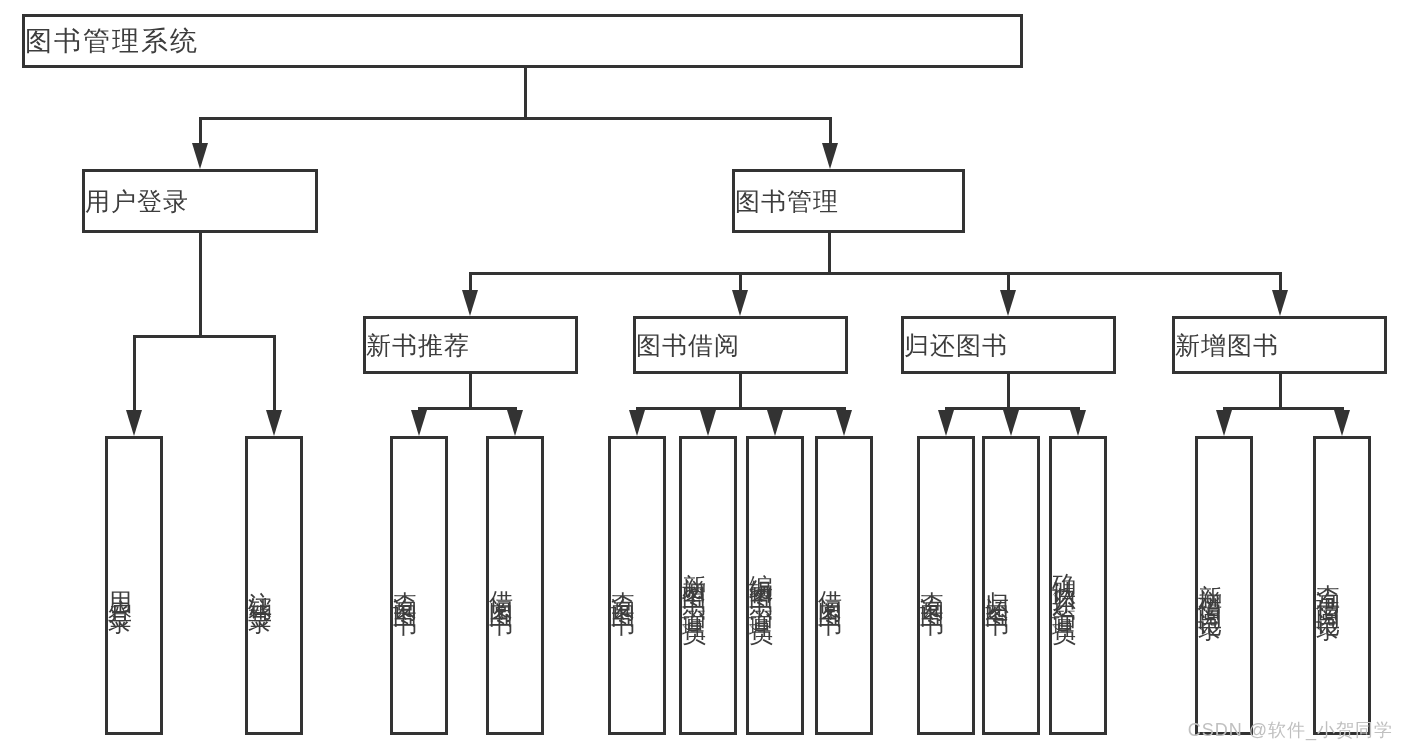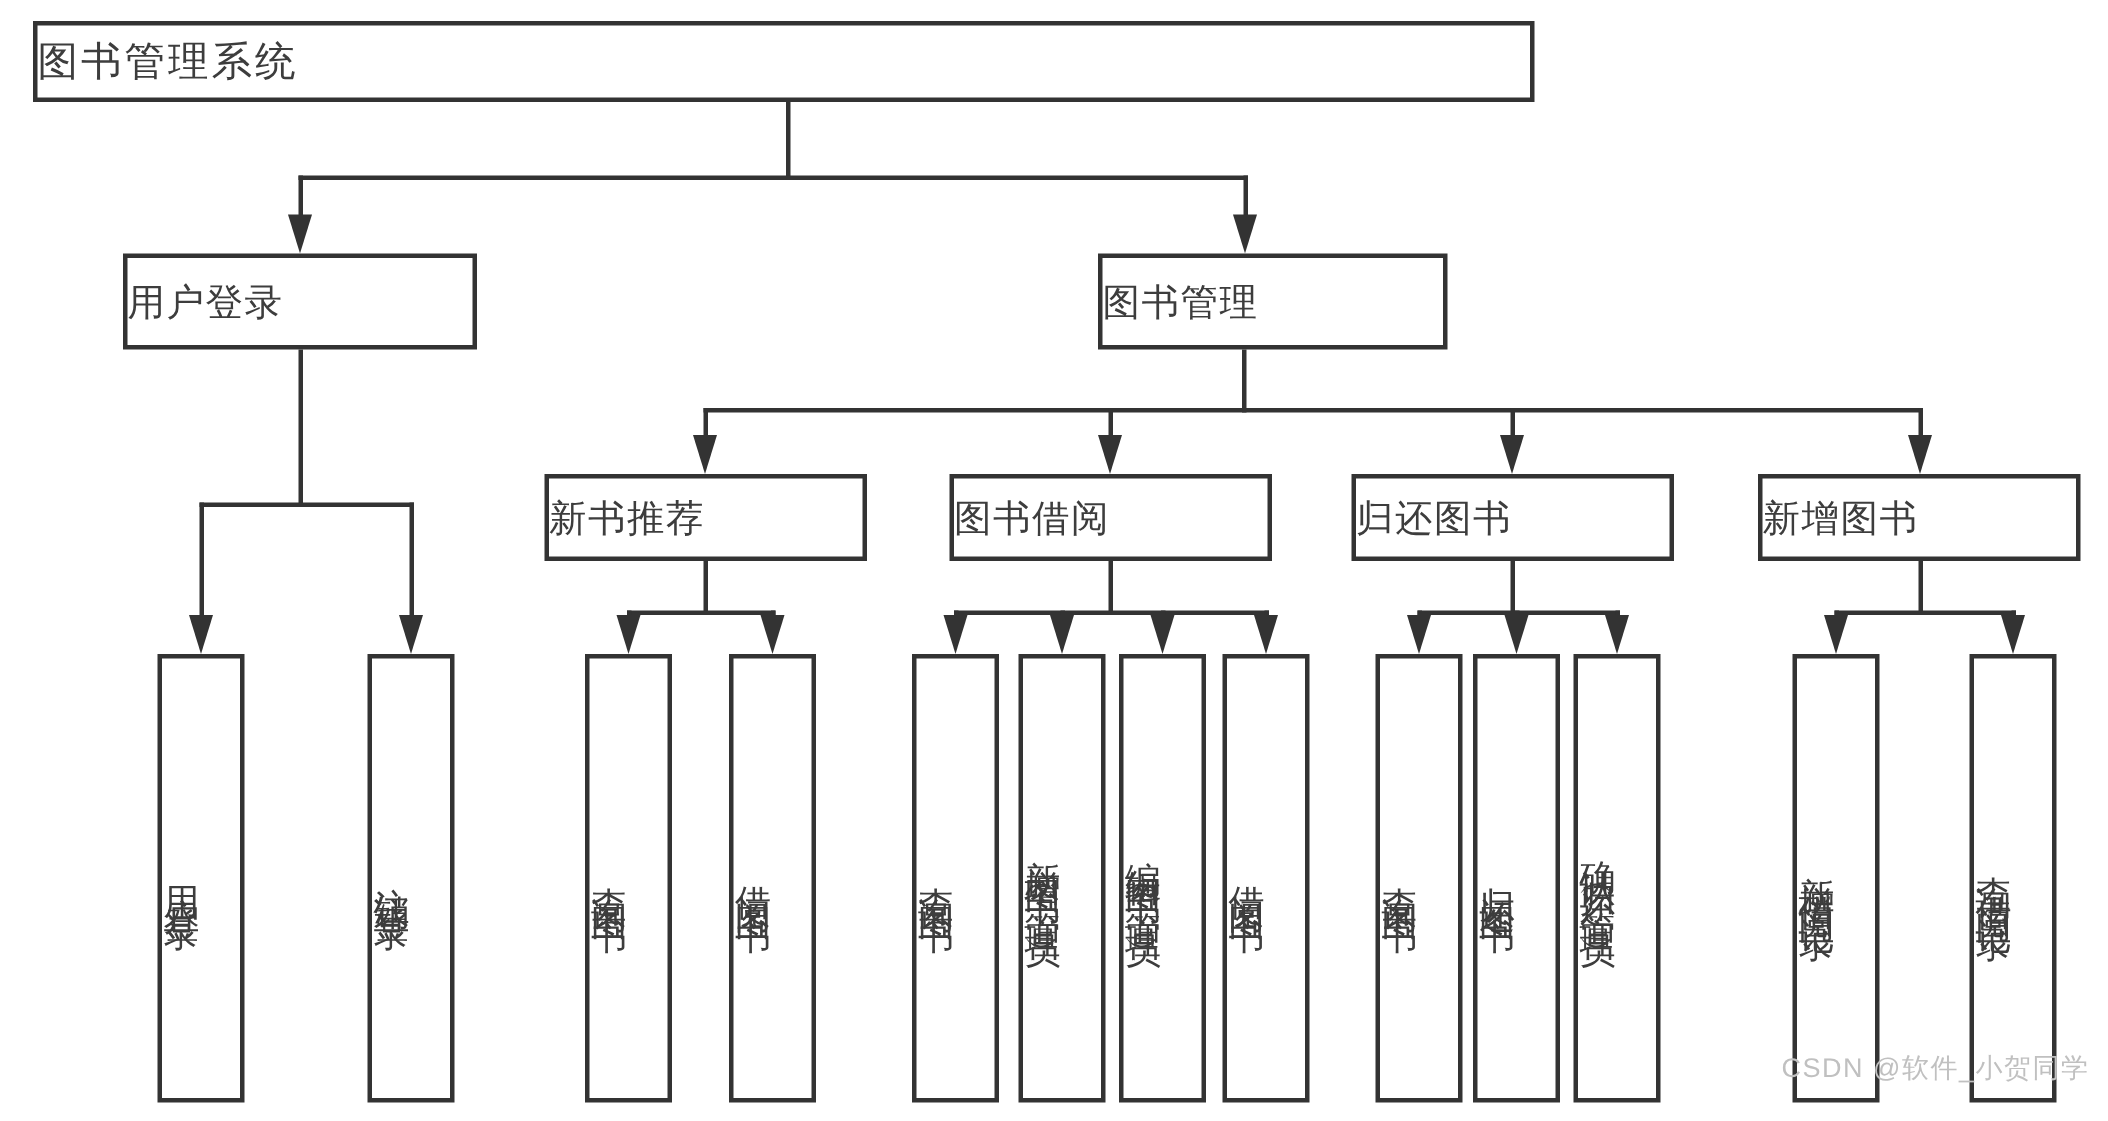--- a/index.html
+++ b/index.html
@@ -43,21 +43,21 @@
     position: absolute;
     width: 0;
     height: 0;
     border-left: 8px solid transparent;
     border-right: 8px solid transparent;
     border-top: 26px solid var(--line-color, #333333);
   }
   .watermark {
     position: absolute;
     right: 12px;
-    bottom: 23px;
+    bottom: 5px;
     font-size: 18px;
     color: var(--watermark-color, #bfbfbf);
     letter-spacing: 1px;
     z-index: 5;
     margin-top: 30px;
   }
 </style>
 </head>
 <body>
 

